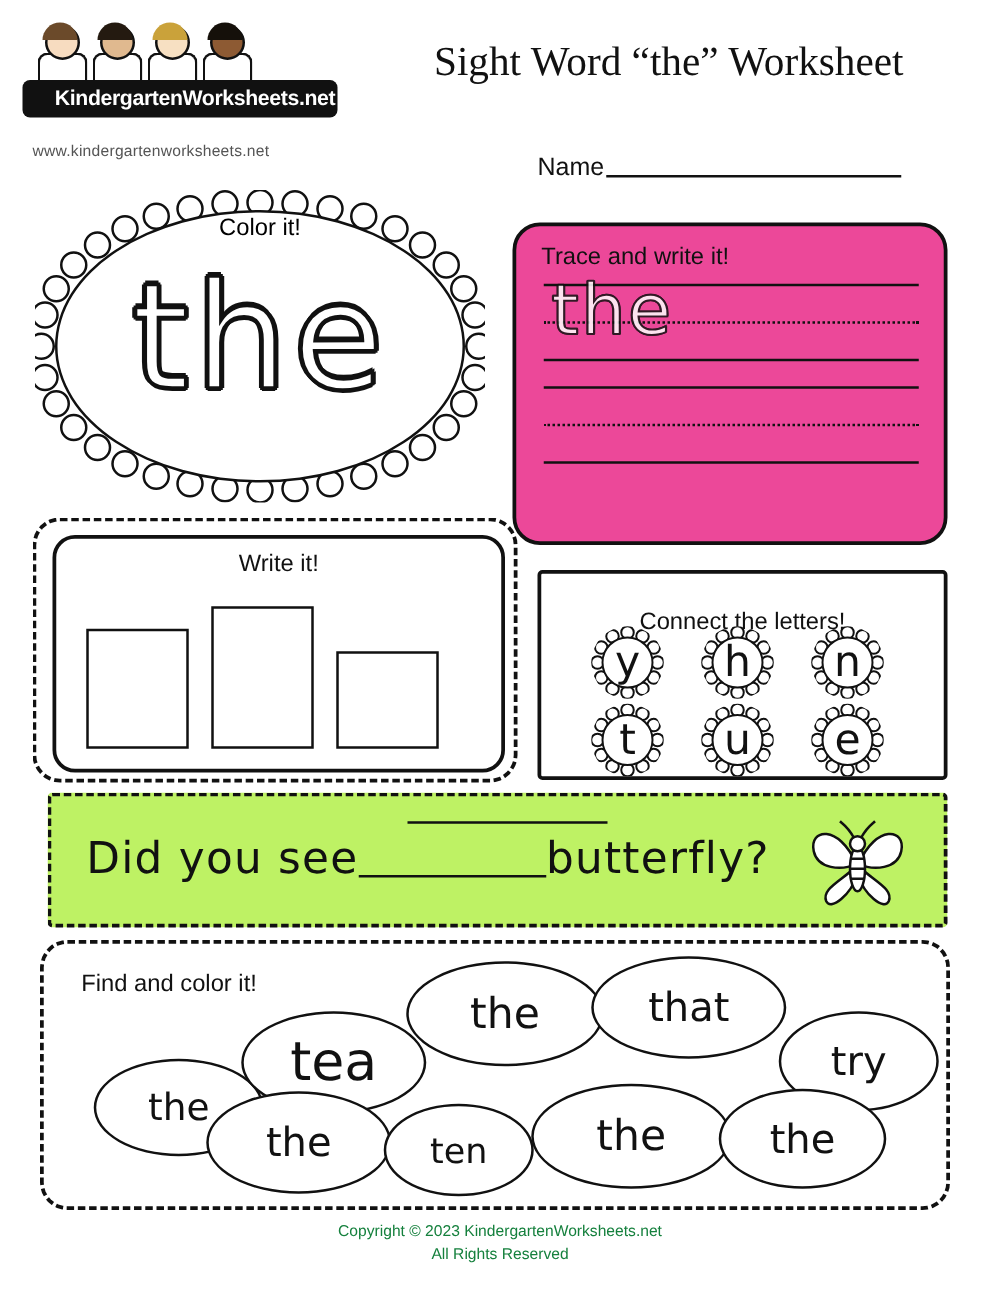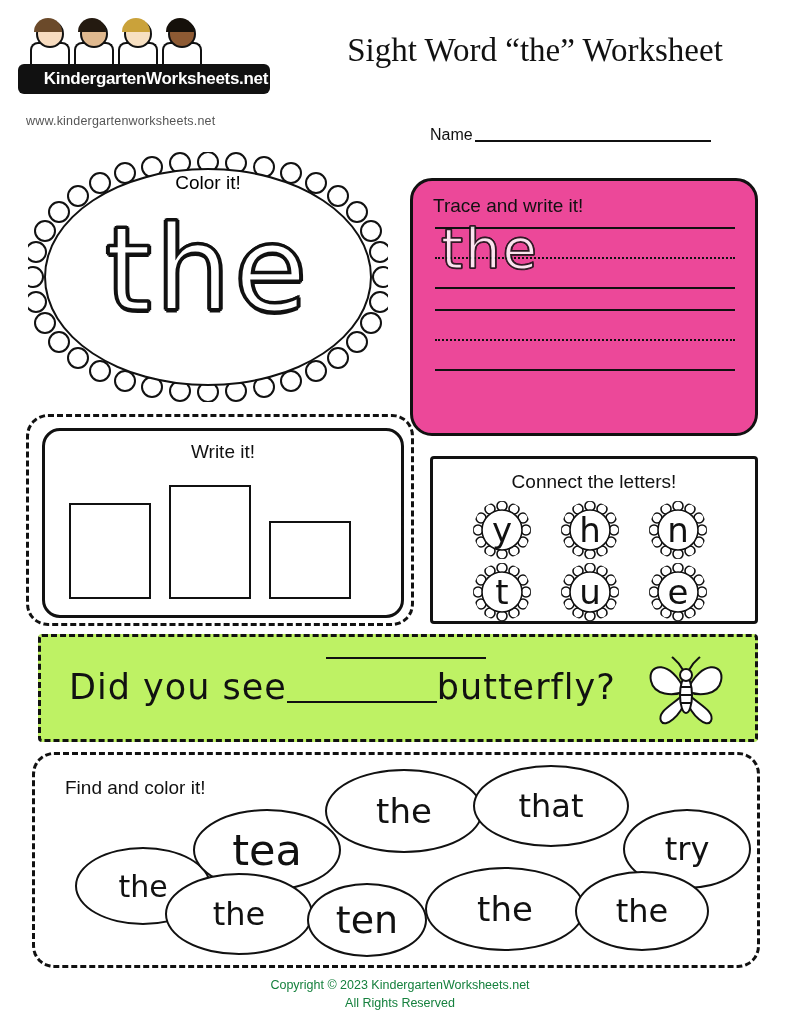--- a/index.html
+++ b/index.html
@@ -123,21 +123,21 @@
   }
   .name-row {
     position: absolute;
     left: 430px;
     top: 122px;
     width: 330px;
     height: 28px;
   }
   .name-label {
     font-family: "Liberation Sans", sans-serif;
-    font-size: 16px;
+    font-size: 20px;
     color: #111;
   }
   .name-line {
     display: inline-block;
     width: 236px;
     border-bottom: 2px solid #111;
     height: 18px;
     margin-left: 2px;
     vertical-align: -2px;
   }
@@ -307,21 +307,21 @@
   #connect {
     left: 430px;
     top: 456px;
     width: 328px;
     height: 168px;
     border: 3px solid #111;
     border-radius: 4px;
     background: #fff;
   }
   #connect .panel-title {
-    margin-top: 12px;
+    margin-top: 28px;
   }
   .letter-grid {
     position: absolute;
     left: 18px;
     top: 42px;
     width: 292px;
     height: 120px;
   }
   .letter-bubble {
     position: absolute;
@@ -714,21 +714,21 @@
 
 <div class="panel dashed-round" id="find-color">
   <div class="panel-title">Find and color it!</div>
   <div class="word-ovals">
     <div class="word-oval" style="left:40px;  top:92px;  width:136px; height:78px; font-size:30px;">the</div>
     <div class="word-oval" style="left:158px; top:54px;  width:148px; height:82px; font-size:43px;">tea</div>
     <div class="word-oval" style="left:290px; top:14px;  width:158px; height:84px; font-size:34px;">the</div>
     <div class="word-oval" style="left:438px; top:10px;  width:156px; height:82px; font-size:32px;">that</div>
     <div class="word-oval" style="left:588px; top:54px;  width:128px; height:80px; font-size:32px;">try</div>
     <div class="word-oval" style="left:130px; top:118px; width:148px; height:82px; font-size:32px;">the</div>
-    <div class="word-oval" style="left:272px; top:128px; width:120px; height:74px; font-size:38px;">ten</div>
+    <div class="word-oval" style="left:272px; top:128px; width:120px; height:74px; font-size:28px;">ten</div>
     <div class="word-oval" style="left:390px; top:112px; width:160px; height:84px; font-size:34px;">the</div>
     <div class="word-oval" style="left:540px; top:116px; width:134px; height:80px; font-size:32px;">the</div>
   </div>
 </div>
 
 <div class="footer">
   <div>Copyright © 2023 KindergartenWorksheets.net</div>
   <div>All Rights Reserved</div>
 </div>
 

